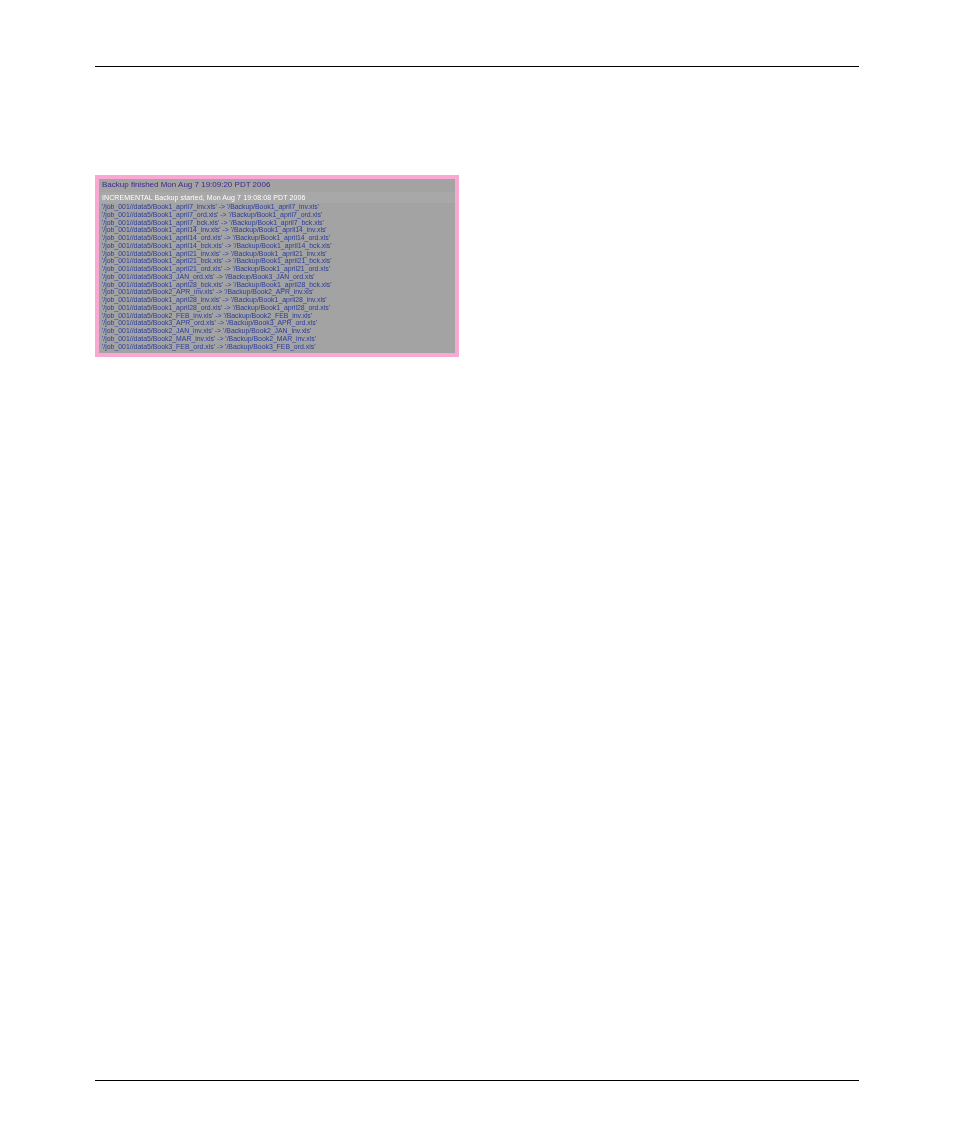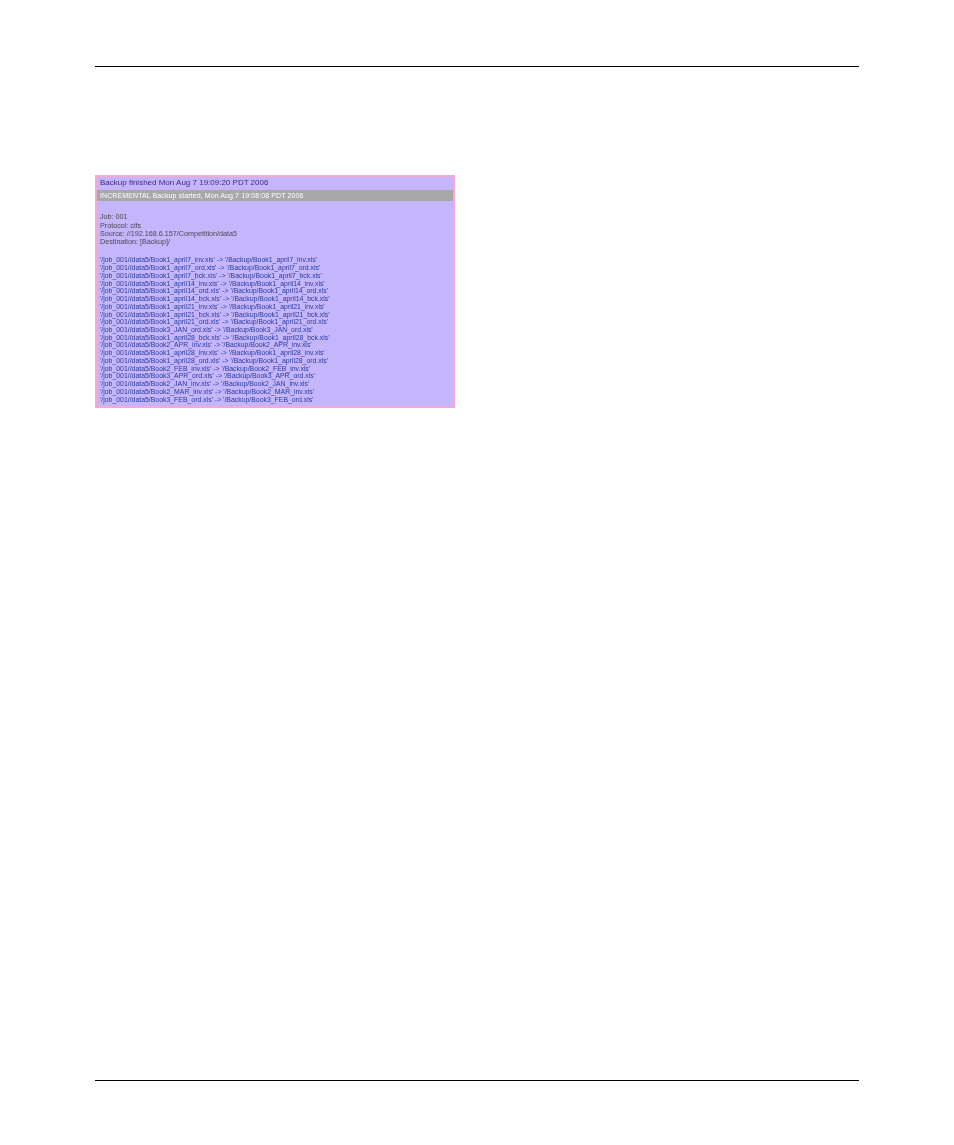--- a/index.html
+++ b/index.html
@@ -23,22 +23,22 @@
   .hr-bottom {
     position: absolute;
     left: 95px;
     right: 95px;
     bottom: 64px;
     border-top: 1.5px solid #000;
   }
   .panel {
     margin-top: 108px;
     width: 356px;
-    border: 2px solid #f9a8d4;
-    background: #c4b5fd;
+    border: 4px solid #f9a8d4;
+    background: #a3a3a3;
   }
   .panel .title {
     font-size: 8px;
     color: #3a2a8c;
     padding: 1px 3px 2px 3px;
     line-height: 1.2;
   }
   .panel .bar {
     background: #a8a8a8;
     color: #fff;
@@ -69,24 +69,20 @@
 </style>
 </head>
 <body>
 
 <div class="page">
   <div class="hr-top"></div>
 
   <div class="panel">
     <div class="title">Backup finished Mon Aug 7 19:09:20 PDT 2006</div>
     <div class="bar">INCREMENTAL Backup started,  Mon Aug 7 19:08:08 PDT 2006</div>
-    <div class="meta"><span>Job: 001</span>
-<span>Protocol: cifs</span>
-<span>Source: //192.168.6.157/Competition/data5</span>
-<span>Destination: [Backup]/</span></div>
     <div class="list" id="rows">
         <div class="row"><span class="src">'/job_001//data5/Book1_april7_inv.xls' -&gt;</span><span class="dst">  '/Backup/Book1_april7_inv.xls'</span></div>
         <div class="row"><span class="src">'/job_001//data5/Book1_april7_ord.xls' -&gt;</span><span class="dst">  '/Backup/Book1_april7_ord.xls'</span></div>
         <div class="row"><span class="src">'/job_001//data5/Book1_april7_bck.xls' -&gt;</span><span class="dst">  '/Backup/Book1_april7_bck.xls'</span></div>
         <div class="row"><span class="src">'/job_001//data5/Book1_april14_inv.xls' -&gt;</span><span class="dst">  '/Backup/Book1_april14_inv.xls'</span></div>
         <div class="row"><span class="src">'/job_001//data5/Book1_april14_ord.xls' -&gt;</span><span class="dst">  '/Backup/Book1_april14_ord.xls'</span></div>
         <div class="row"><span class="src">'/job_001//data5/Book1_april14_bck.xls' -&gt;</span><span class="dst">  '/Backup/Book1_april14_bck.xls'</span></div>
         <div class="row"><span class="src">'/job_001//data5/Book1_april21_inv.xls' -&gt;</span><span class="dst">  '/Backup/Book1_april21_inv.xls'</span></div>
         <div class="row"><span class="src">'/job_001//data5/Book1_april21_bck.xls' -&gt;</span><span class="dst">  '/Backup/Book1_april21_bck.xls'</span></div>
         <div class="row"><span class="src">'/job_001//data5/Book1_april21_ord.xls' -&gt;</span><span class="dst">  '/Backup/Book1_april21_ord.xls'</span></div>

